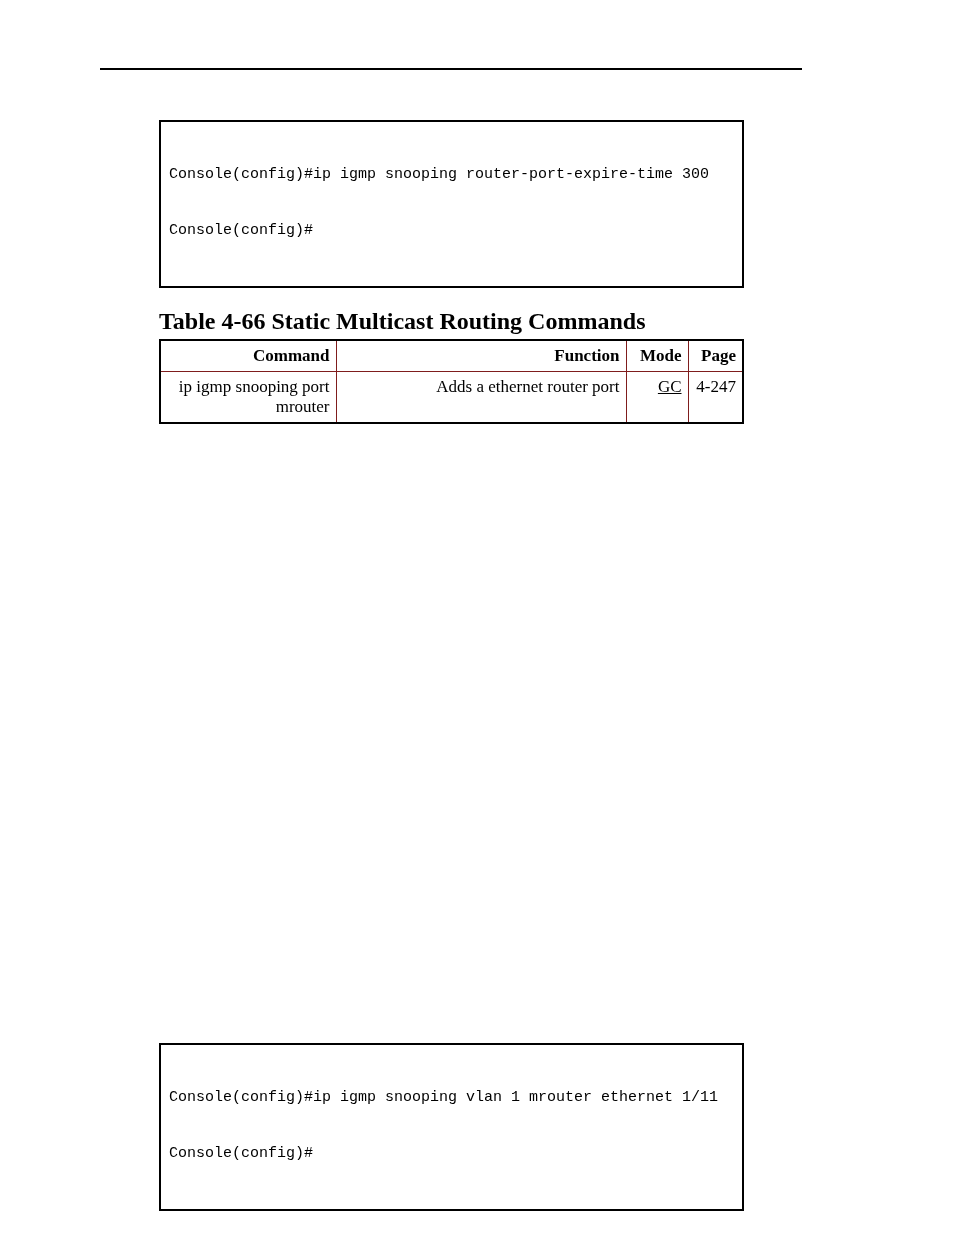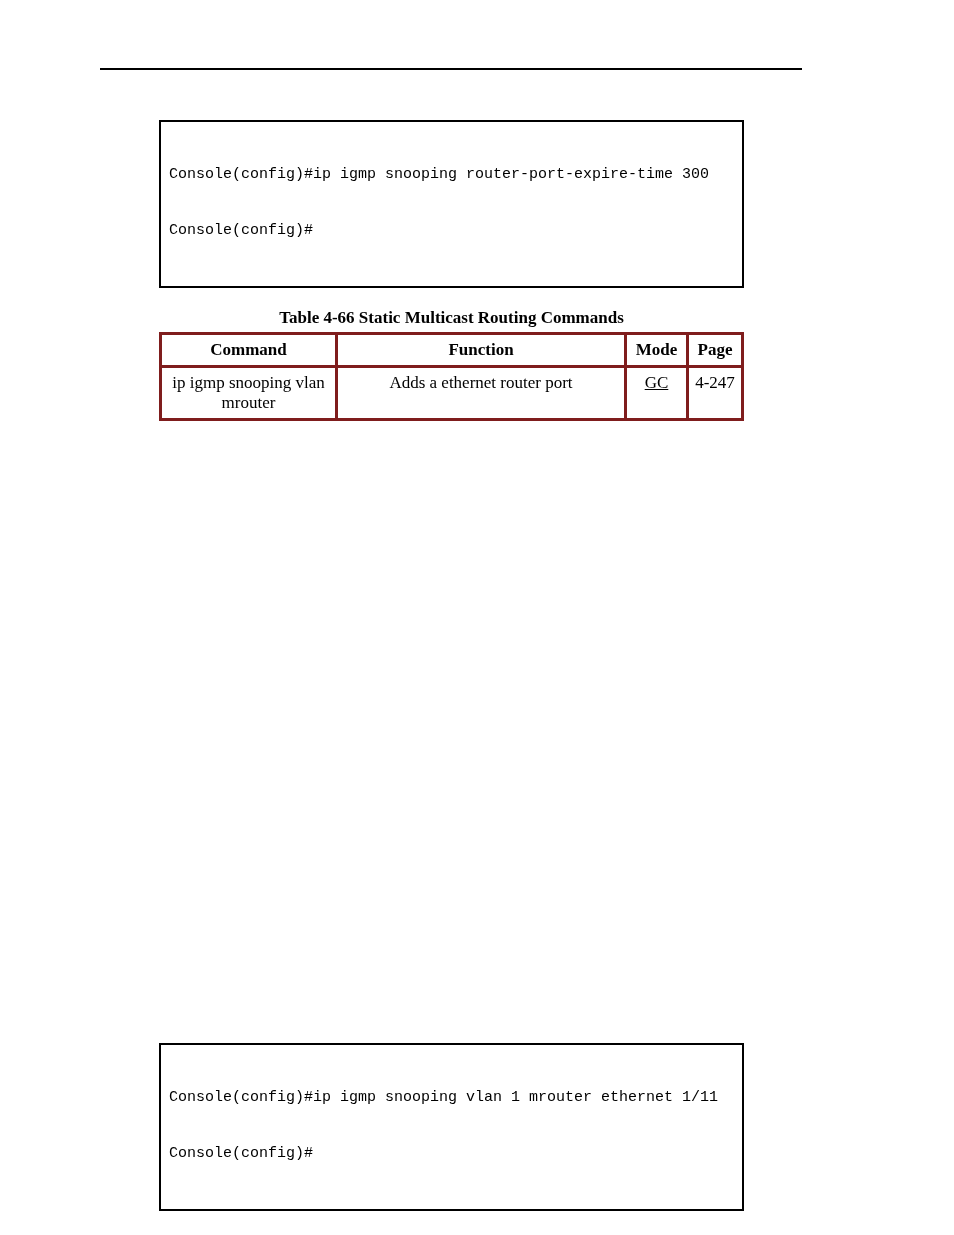--- a/index.html
+++ b/index.html
@@ -46,37 +46,37 @@
     right: 158px;
     margin-top: 35px;
   }
   .table-wrap {
     position: absolute;
     top: 308px;
     left: 159px;
     right: 158px;
   }
   .table-caption {
-    text-align: center;
+    text-align: left;
     font-weight: bold;
-    font-size: 17px;
+    font-size: 24px;
     margin-bottom: 4px;
   }
   table.cmdtbl {
     border-collapse: collapse;
     width: 100%;
     table-layout: fixed;
     border: 2px solid #000;
     font-size: 17px;
   }
   table.cmdtbl th, table.cmdtbl td {
-    border: 3px solid #7f1d1d;
+    border: 1px solid #7f1d1d;
     padding: 5px 6px;
     vertical-align: top;
-    text-align: center;
+    text-align: right;
     font-weight: normal;
   }
   table.cmdtbl th {
     font-weight: bold;
   }
   .col-command { width: 176px; }
   .col-function { width: auto; }
   .col-mode    { width: 62px; }
   .col-page    { width: 55px; }
   .c-mode { text-align: left; text-decoration: underline; }
@@ -106,21 +106,21 @@
       <thead>
         <tr>
           <th>Command</th>
           <th>Function</th>
           <th>Mode</th>
           <th>Page</th>
         </tr>
       </thead>
       <tbody>
         <tr>
-          <td>ip igmp snooping vlan mrouter</td>
+          <td>ip igmp snooping port mrouter</td>
           <td>Adds a ethernet router port</td>
           <td class="c-mode">GC</td>
           <td class="c-page">4-247</td>
         </tr>
       </tbody>
     </table>
   </div>
 
   <div class="code-box code2">
     <span class="cline">Console(config)#ip igmp snooping vlan 1 mrouter ethernet 1/11</span>

